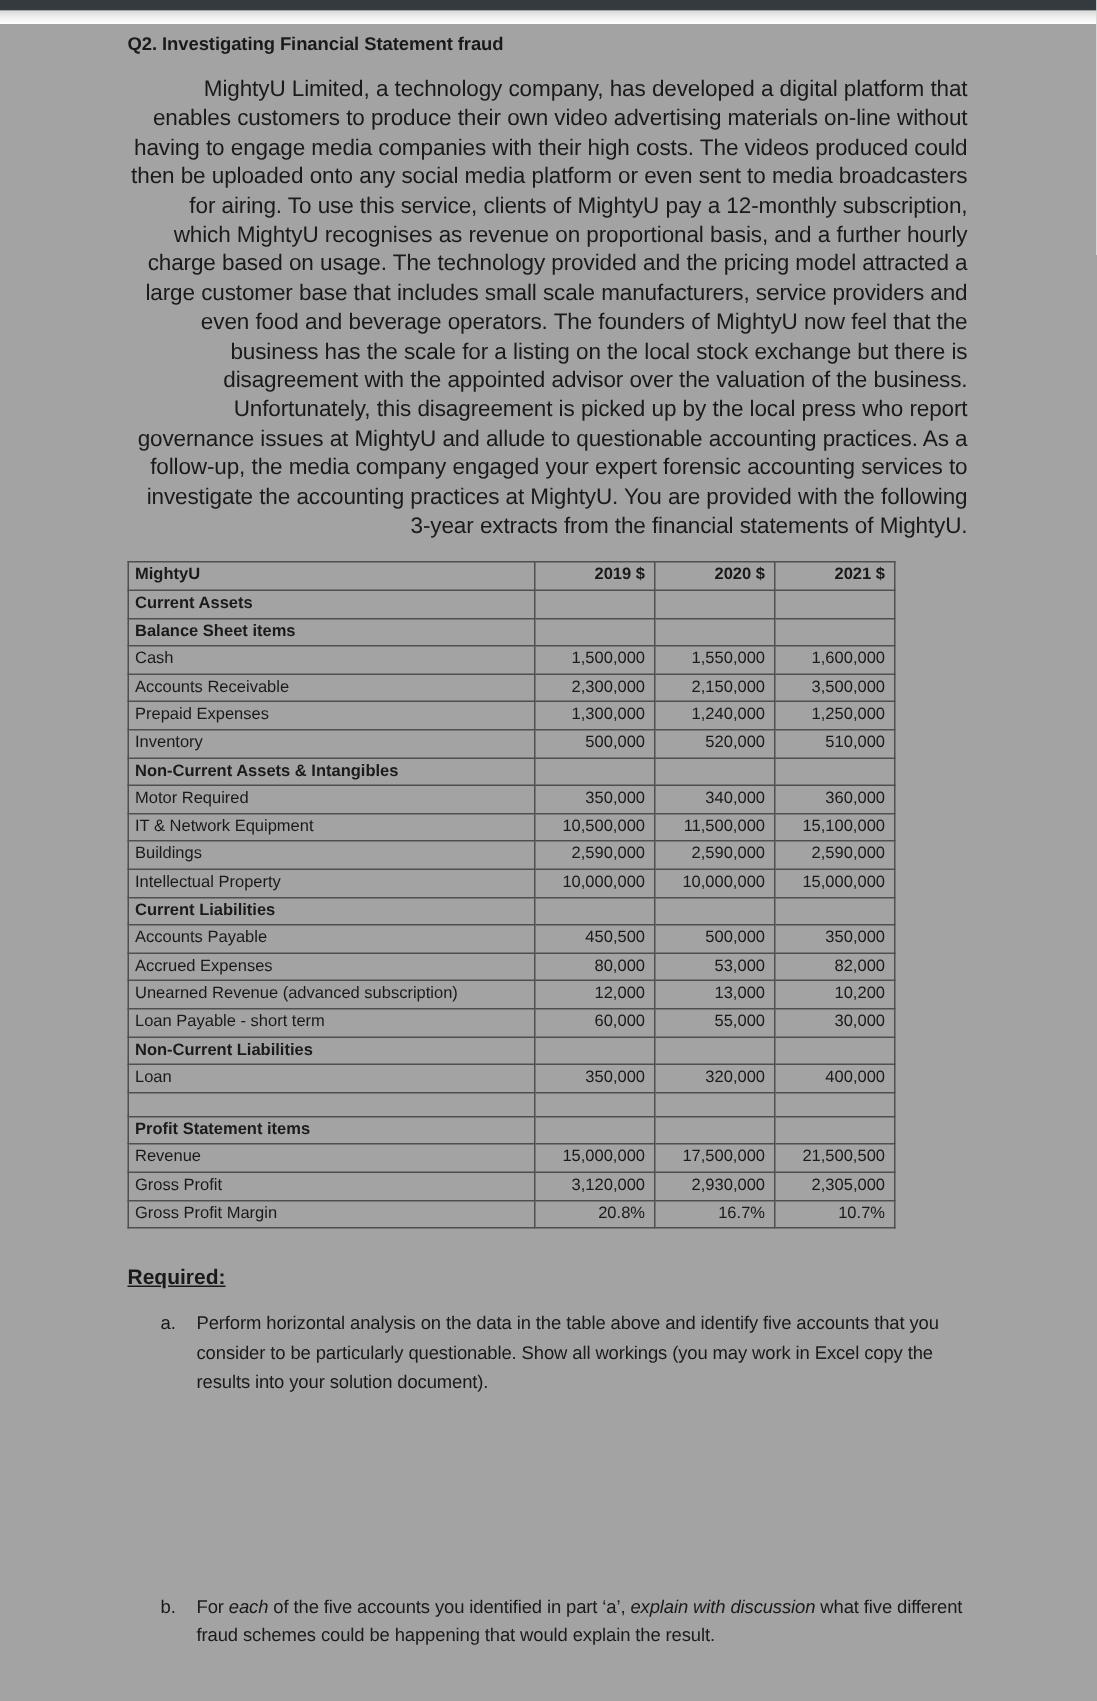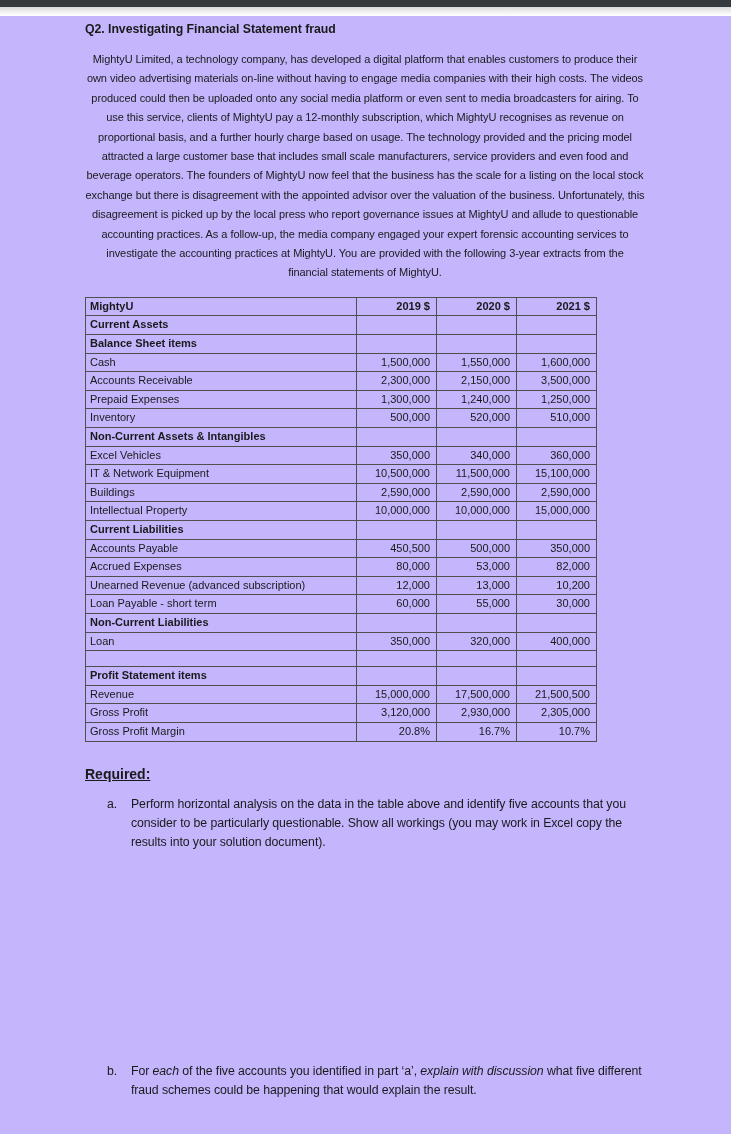--- a/index.html
+++ b/index.html
@@ -9,21 +9,21 @@
     background: #ffffff;
   }
   body {
     font-family: "Liberation Sans", sans-serif;
     color: #1a1a1a;
   }
   .page {
     position: relative;
     width: 731px;
     height: 1134px;
-    background: #c4b5fd;
+    background: #a3a3a3;
     overflow: hidden;
     box-sizing: border-box;
   }
   .top-bar {
     position: absolute;
     top: 0; left: 0;
     width: 731px;
     height: 7px;
     background: #343a3d;
   }
@@ -45,24 +45,24 @@
     width: 560px;
   }
   h1.qtitle {
     font-size: 12.3px;
     font-weight: bold;
     margin: 6px 0 0 0;
     line-height: 1.3;
     letter-spacing: -0.05px;
   }
   p.body-para {
-    font-size: 11px;
+    font-size: 15px;
     line-height: 19.4px;
     margin: 12px 0 0 0;
-    text-align: center;
+    text-align: right;
     letter-spacing: -0.08px;
     word-spacing: 0.1px;
   }
   
   .fin-table-wrap {
     margin-top: 14px;
     width: 511px;
   }
   table.fin {
     border-collapse: collapse;
@@ -190,21 +190,21 @@
                 <td class="num">520,000</td>
                 <td class="num">510,000</td>
               </tr>
               <tr class="bold">
                 <td class="label">Non-Current Assets &amp; Intangibles</td>
                 <td class="num"></td>
                 <td class="num"></td>
                 <td class="num"></td>
               </tr>
               <tr>
-                <td class="label">Excel Vehicles</td>
+                <td class="label">Motor Required</td>
                 <td class="num">350,000</td>
                 <td class="num">340,000</td>
                 <td class="num">360,000</td>
               </tr>
               <tr>
                 <td class="label">IT &amp; Network Equipment</td>
                 <td class="num">10,500,000</td>
                 <td class="num">11,500,000</td>
                 <td class="num">15,100,000</td>
               </tr>

